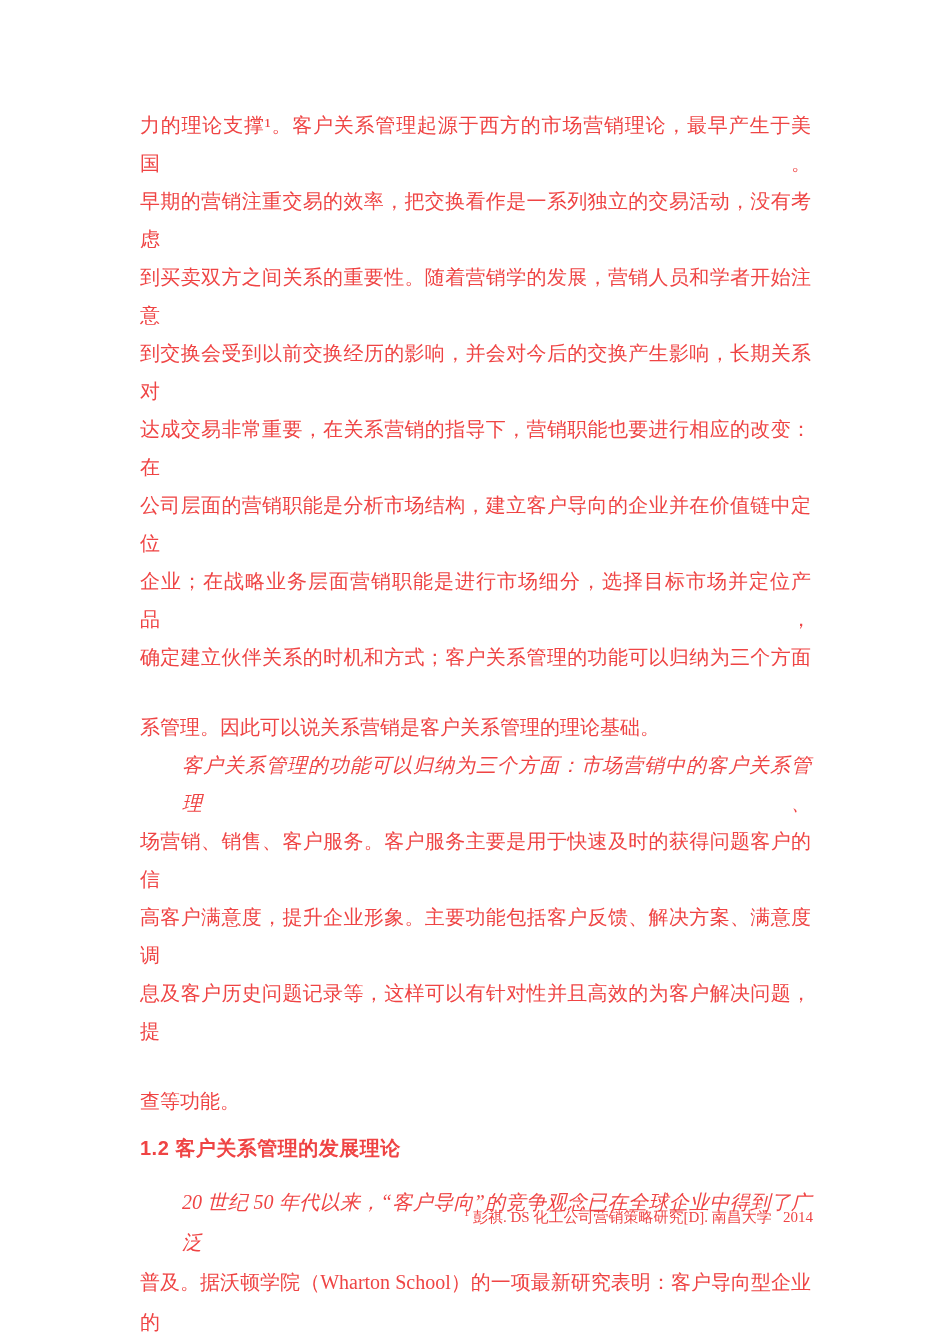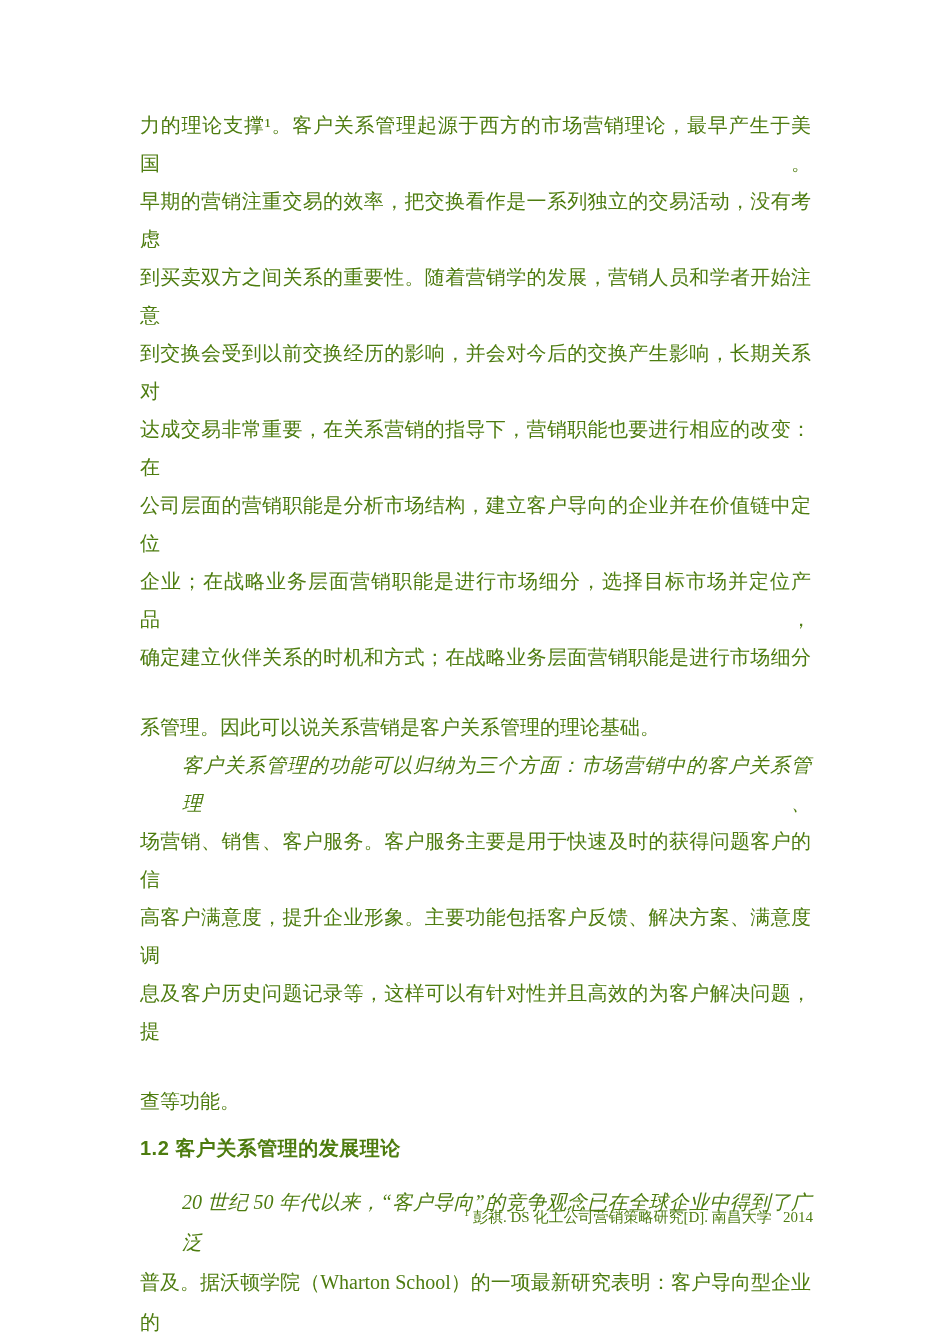--- a/index.html
+++ b/index.html
@@ -1,21 +1,21 @@
 <!DOCTYPE html>
 <html><head>
 <meta charset="utf-8">
 <style>
   html, body { margin: 0; padding: 0; background: #ffffff; }
   .page {
     position: relative;
     width: 950px;
     height: 1344px;
     background: #ffffff;
-    color: #4d7c0f;
+    color: #ef4444;
     font-family: "Liberation Serif", "DejaVu Serif", serif;
     overflow: hidden;
   }
   .body-text {
     position: absolute;
     left: 140px;
     top: 106px;
     width: 671px;
   }
   .para { margin: 0; }
@@ -60,21 +60,21 @@
   <div class="body-text">
 
     <div class="para">
       <div class="ln">力的理论支撑¹。客户关系管理起源于西方的市场营销理论，最早产生于美国。</div>
       <div class="ln">早期的营销注重交易的效率，把交换看作是一系列独立的交易活动，没有考虑</div>
       <div class="ln">到买卖双方之间关系的重要性。随着营销学的发展，营销人员和学者开始注意</div>
       <div class="ln">到交换会受到以前交换经历的影响，并会对今后的交换产生影响，长期关系对</div>
       <div class="ln">达成交易非常重要，在关系营销的指导下，营销职能也要进行相应的改变：在</div>
       <div class="ln">公司层面的营销职能是分析市场结构，建立客户导向的企业并在价值链中定位</div>
       <div class="ln">企业；在战略业务层面营销职能是进行市场细分，选择目标市场并定位产品，</div>
-      <div class="ln">确定建立伙伴关系的时机和方式；在战略业务层面营销职能是进行市场细分</div>
+      <div class="ln">确定建立伙伴关系的时机和方式；客户关系管理的功能可以归纳为三个方面</div>
       <div class="ln end">系管理。因此可以说关系营销是客户关系管理的理论基础。</div>
     </div>
 
     <div class="para">
       <div class="ln indent">客户关系管理的功能可以归纳为三个方面：市场营销中的客户关系管理、</div>
       <div class="ln">场营销、销售、客户服务。客户服务主要是用于快速及时的获得问题客户的信</div>
       <div class="ln">高客户满意度，提升企业形象。主要功能包括客户反馈、解决方案、满意度调</div>
       <div class="ln">息及客户历史问题记录等，这样可以有针对性并且高效的为客户解决问题，提</div>
       <div class="ln end">查等功能。</div>
     </div>

